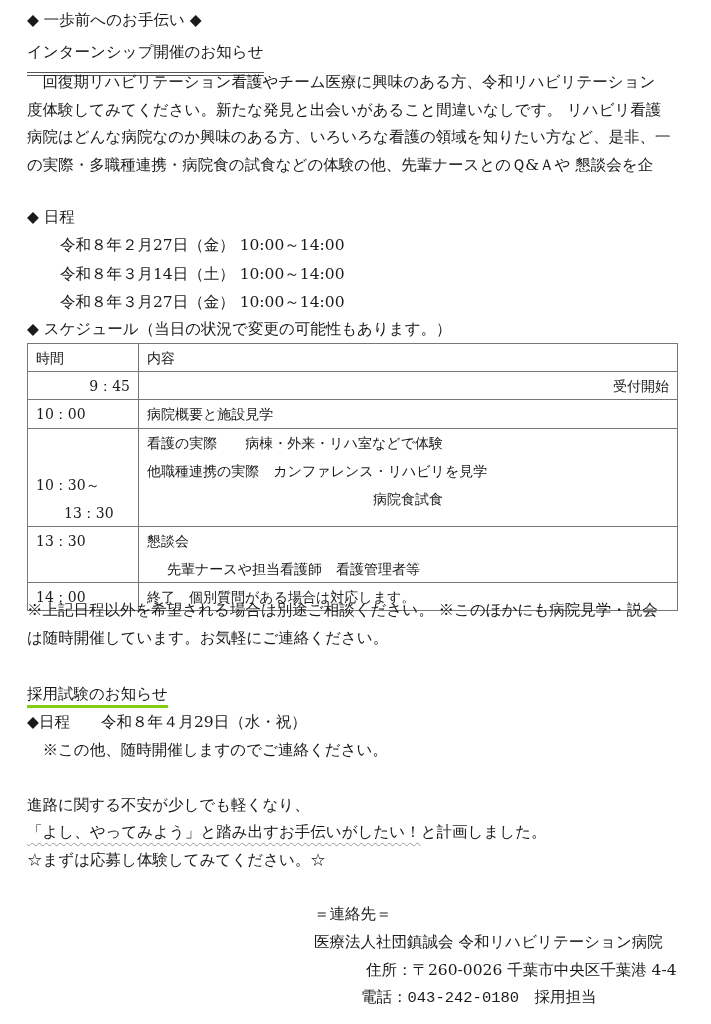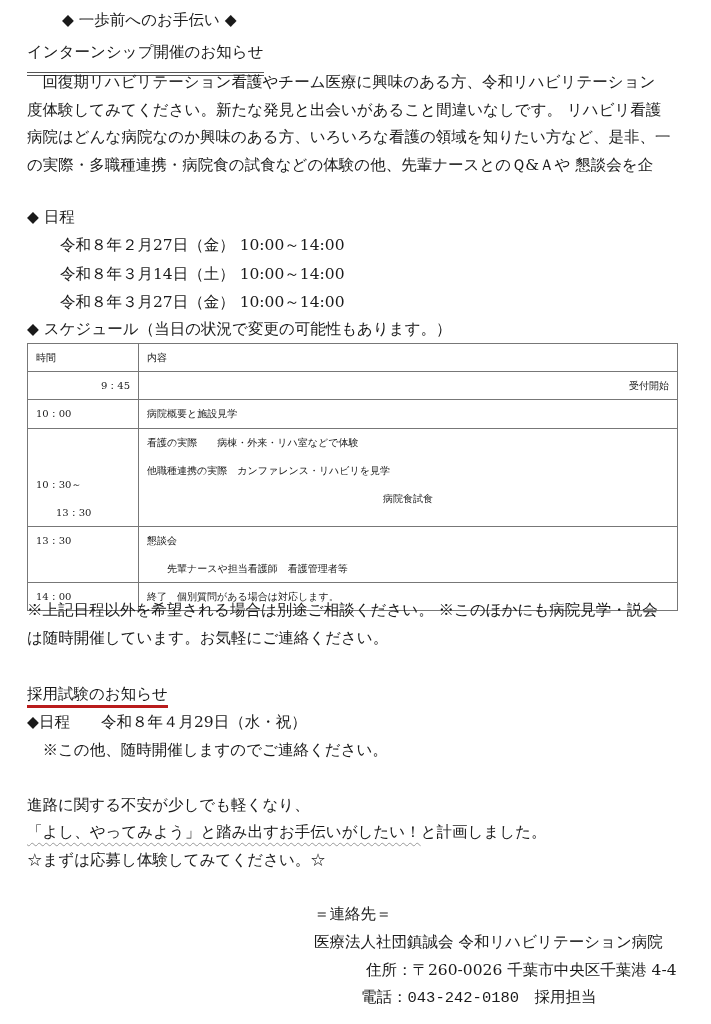--- a/index.html
+++ b/index.html
@@ -9,51 +9,51 @@
     color: #1a1a1a; font-size: 15.5px;
   }
   .line { position: absolute; left: 27px; white-space: nowrap; line-height: 20px; }
   .ul-double {
     display: inline-block;
     border-bottom: 4px double #555;
     padding-bottom: 10px;
   }
   .ul-thick {
     display: inline-block;
-    border-bottom: 3px solid #b91c1c;
+    border-bottom: 3px solid #84cc16;
     padding-bottom: 1px;
   }
   .ul-wavy {
     text-decoration: underline wavy #999;
     text-decoration-thickness: 1px;
     text-underline-offset: 5px;
   }
   .para {
     position: absolute; left: 27px; width: 655px;
     line-height: 27.5px; text-align: justify;
   }
   table.sched {
     position: absolute; left: 27px; top: 343px;
     width: 651px; border-collapse: collapse;
   }
   table.sched td {
     border: 1.5px solid #777; vertical-align: top;
-    padding: 4px 8px 3px 8px; line-height: 20px; font-size: 10px;
+    padding: 4px 8px 3px 8px; line-height: 20px; font-size: 14px;
   }
   table.sched td.time { width: 94px; }
   .sub { display: block; line-height: 27px; }
   .sub:first-child { margin-top: 0; }
   .right-block { position: absolute; left: 314px; line-height: 20px; white-space: nowrap; }
 </style>
 </head>
 <body>
 
 <div>
 
-  <div class="line" style="top:10px;margin-left:35px;">◆ 一歩前へのお手伝い ◆</div>
+  <div class="line" style="top:10px;">◆ 一歩前へのお手伝い ◆</div>
   <div class="line" style="top:42px;">
     <span class="ul-double">インターンシップ開催のお知らせ</span>
   </div>
 
   <div class="para" style="top:69px;">
     <div>　回復期リハビリテーション看護やチーム医療に興味のある方、令和リハビリテーション</div>
     <div>度体験してみてください。新たな発見と出会いがあること間違いなしです。 リハビリ看護</div>
     <div>病院はどんな病院なのか興味のある方、いろいろな看護の領域を知りたい方など、是非、一</div>
     <div>の実際・多職種連携・病院食の試食などの体験の他、先輩ナースとのＱ&amp;Ａや 懇談会を企</div>
   </div>

